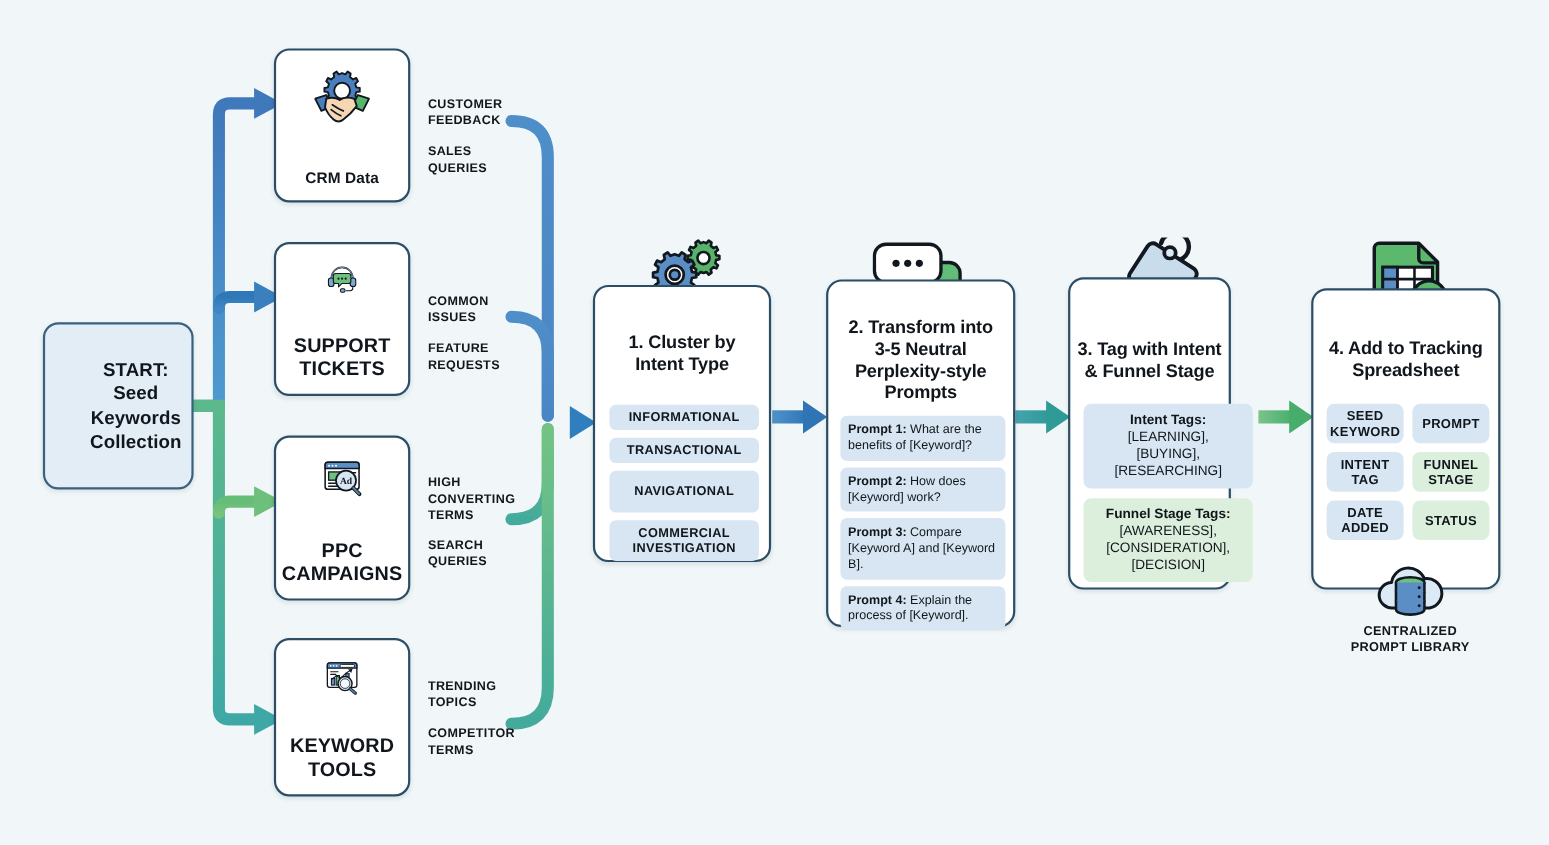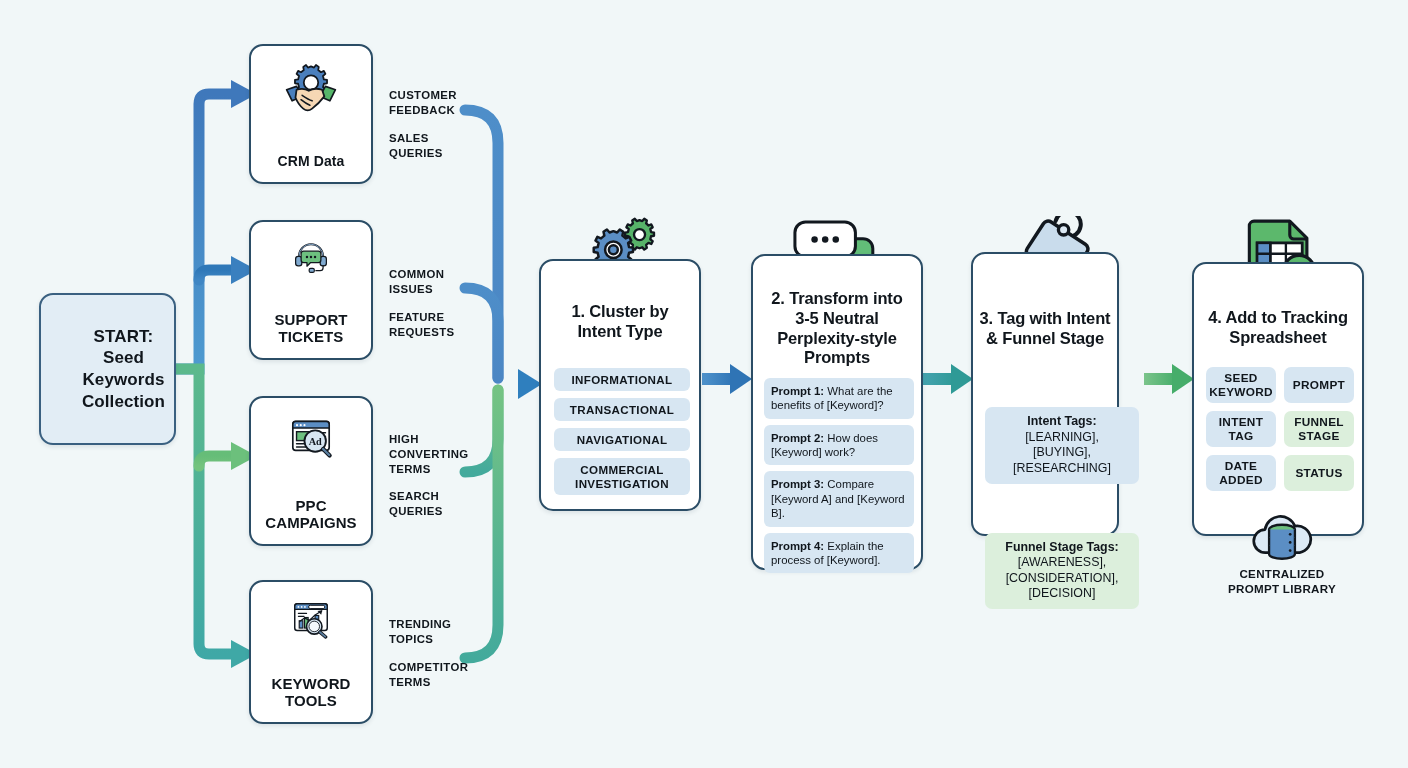--- a/index.html
+++ b/index.html
@@ -37,21 +37,21 @@
   }
 
   
   .src-card{width:124px;}
   .src-inner{
     height:100%;display:flex;flex-direction:column;
     align-items:center;justify-content:flex-start;
     padding-top:12px;box-sizing:border-box;gap:36px;
   }
   .src-label{
-    font-size:15px;font-weight:bold;color:#10161c;
+    font-size:18px;font-weight:bold;color:#10161c;
     text-align:center;line-height:1.18;letter-spacing:.1px;
     margin-top:auto;margin-bottom:12px;
   }
   .src-label.mixed{font-size:14px;}
   .icon-box{width:74px;height:74px;display:block;margin-top:4px;}
 
   
   .annot{
     position:absolute;
     font-size:11.4px;font-weight:bold;color:#10161c;
@@ -78,21 +78,21 @@
 
   .prompt-chip{
     background:#d7e6f2;border-radius:6px;
     font-size:11.4px;color:#10161c;line-height:1.26;
     padding:6px 7px;box-sizing:border-box;text-align:left;
   }
   .prompt-chip b{font-weight:bold;}
 
   .tagbox{
     border-radius:7px;padding:7px 5px;box-sizing:border-box;
-    font-size:12.4px;color:#10161c;text-align:center;line-height:1.26;margin-top:40px;
+    font-size:12.4px;color:#10161c;text-align:center;line-height:1.26;
   }
   .tagbox b{font-weight:bold;}
   .tagbox.blue{background:#d7e6f2;}
   .tagbox.green{background:#dcefdc;}
 
   .grid-cell{
     border-radius:7px;
     font-size:11.8px;font-weight:bold;color:#10161c;
     text-align:center;line-height:1.2;letter-spacing:.3px;
     display:flex;align-items:center;justify-content:center;
@@ -317,21 +317,21 @@
       <circle cx="36" cy="49" r="12" fill="#ffffff"></circle>
       <circle cx="36" cy="49" r="6.5" fill="#5b8ec4"></circle>
     </g>
   </svg>
   <div class="card step-card" style="left:539px;top:259px;width:162px;height:252px;">
     <div class="step-title" style="margin-top: 41px; white-space: pre-line;">1. Cluster by
 Intent Type</div>
     <div style="position:absolute;left:13px;top:107px;width:136px;display:flex;flex-direction:column;gap:7px;justify-content:space-between;">
       <div class="chip" style="height:23px;">INFORMATIONAL</div>
       <div class="chip" style="height:23px;">TRANSACTIONAL</div>
-      <div class="chip" style="height:23px;">NAVIGATIONAL</div>
+      <div class="chip" style="height:38px;">NAVIGATIONAL</div>
       <div class="chip" style="height: 37px; white-space: pre-line;">COMMERCIAL
 INVESTIGATION</div>
     </div>
   </div>
 
   <svg class="step-icon" style="left:793px;top:219px;width:84px;height:62px;" viewBox="0 0 110 82">
     <path d="M62 26 h30 a13 13 0 0 1 13 13 v11 a13 13 0 0 1 -13 13 h-6 l-3 13 l-11-13 h-10 a13 13 0 0 1 -13 -13 V39 a13 13 0 0 1 13 -13 z" fill="#62bd78" stroke="#12181f" stroke-width="4" stroke-linejoin="round"></path>
     <path d="M16 4 h52 a14 14 0 0 1 14 14 v18 a14 14 0 0 1 -14 14 h-26 l-16 14 l3 -14 h-13 a14 14 0 0 1 -14 -14 V18 a14 14 0 0 1 14 -14 z" fill="#ffffff" stroke="#12181f" stroke-width="4" stroke-linejoin="round"></path>
     <circle cx="28" cy="27" r="4.3" fill="#12181f"></circle>
     <circle cx="42" cy="27" r="4.3" fill="#12181f"></circle>

